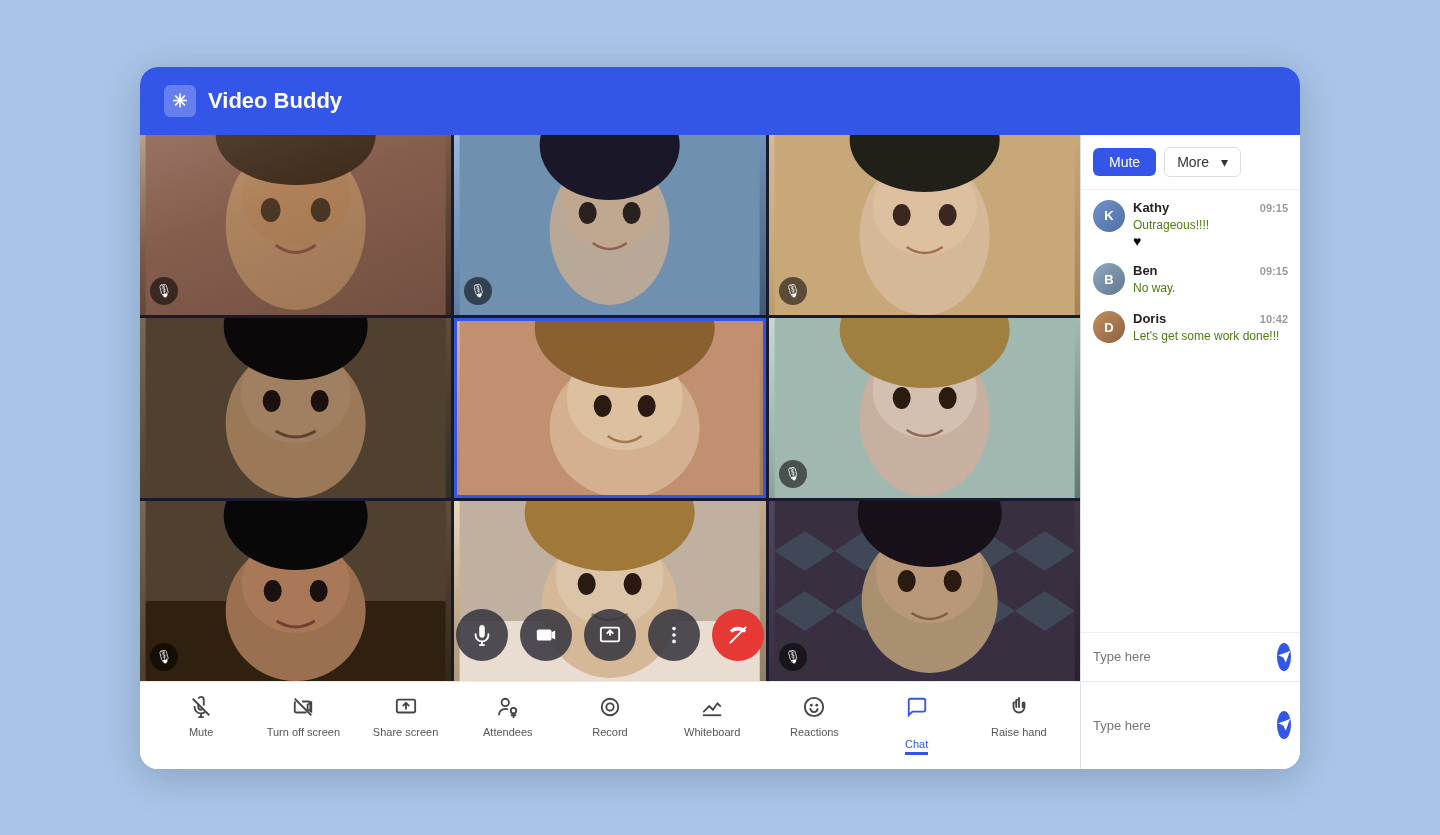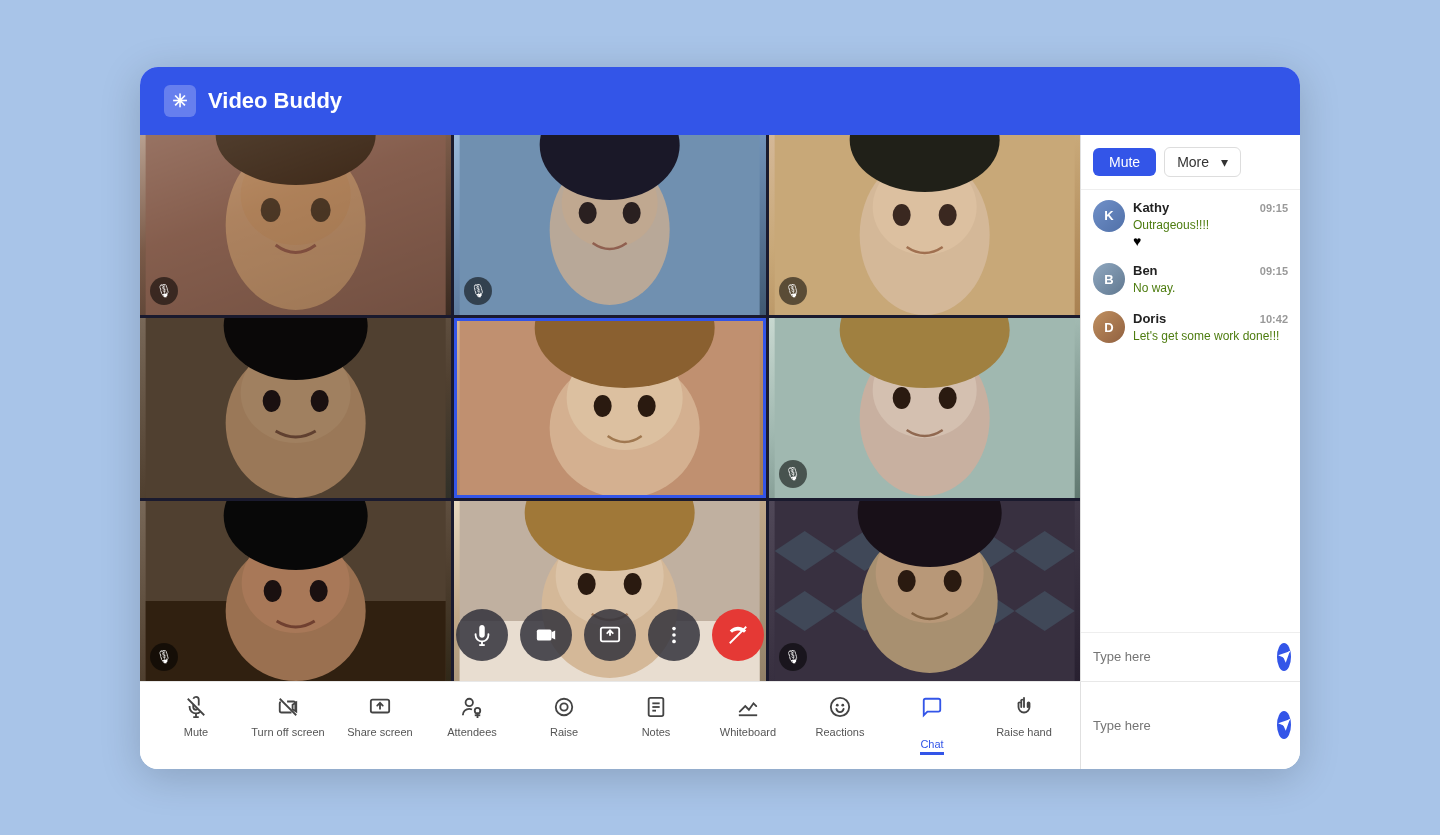--- a/index.html
+++ b/index.html
@@ -567,34 +567,23 @@
         <span class="toolbar-label">Attendees</span>
       </div>
 
       <div class="toolbar-item">
         <span class="toolbar-icon">
           <svg width="22" height="22" viewBox="0 0 24 24" fill="none">
             <circle cx="12" cy="12" r="9" stroke="#444" stroke-width="2"></circle>
             <circle cx="12" cy="12" r="4" stroke="#444" stroke-width="2"></circle>
           </svg>
         </span>
-        <span class="toolbar-label">Raise</span>
-      </div>
-
-      <div class="toolbar-item">
-        <span class="toolbar-icon">
-          <svg width="22" height="22" viewBox="0 0 24 24" fill="none">
-            <rect x="4" y="2" width="16" height="20" rx="2" stroke="#444" stroke-width="2"></rect>
-            <line x1="8" y1="8" x2="16" y2="8" stroke="#444" stroke-width="2"></line>
-            <line x1="8" y1="12" x2="16" y2="12" stroke="#444" stroke-width="2"></line>
-            <line x1="8" y1="16" x2="12" y2="16" stroke="#444" stroke-width="2"></line>
-          </svg>
-        </span>
-        <span class="toolbar-label">Notes</span>
-      </div>
+        <span class="toolbar-label">Record</span>
+      </div>
+
 
       <div class="toolbar-item">
         <span class="toolbar-icon">
           <svg width="22" height="22" viewBox="0 0 24 24" fill="none">
             <path d="M3 17L9 11L13 15L18 8L21 11" stroke="#444" stroke-width="2" stroke-linecap="round"></path>
             <line x1="2" y1="21" x2="22" y2="21" stroke="#444" stroke-width="2"></line>
           </svg>
         </span>
         <span class="toolbar-label">Whiteboard</span>
       </div>

